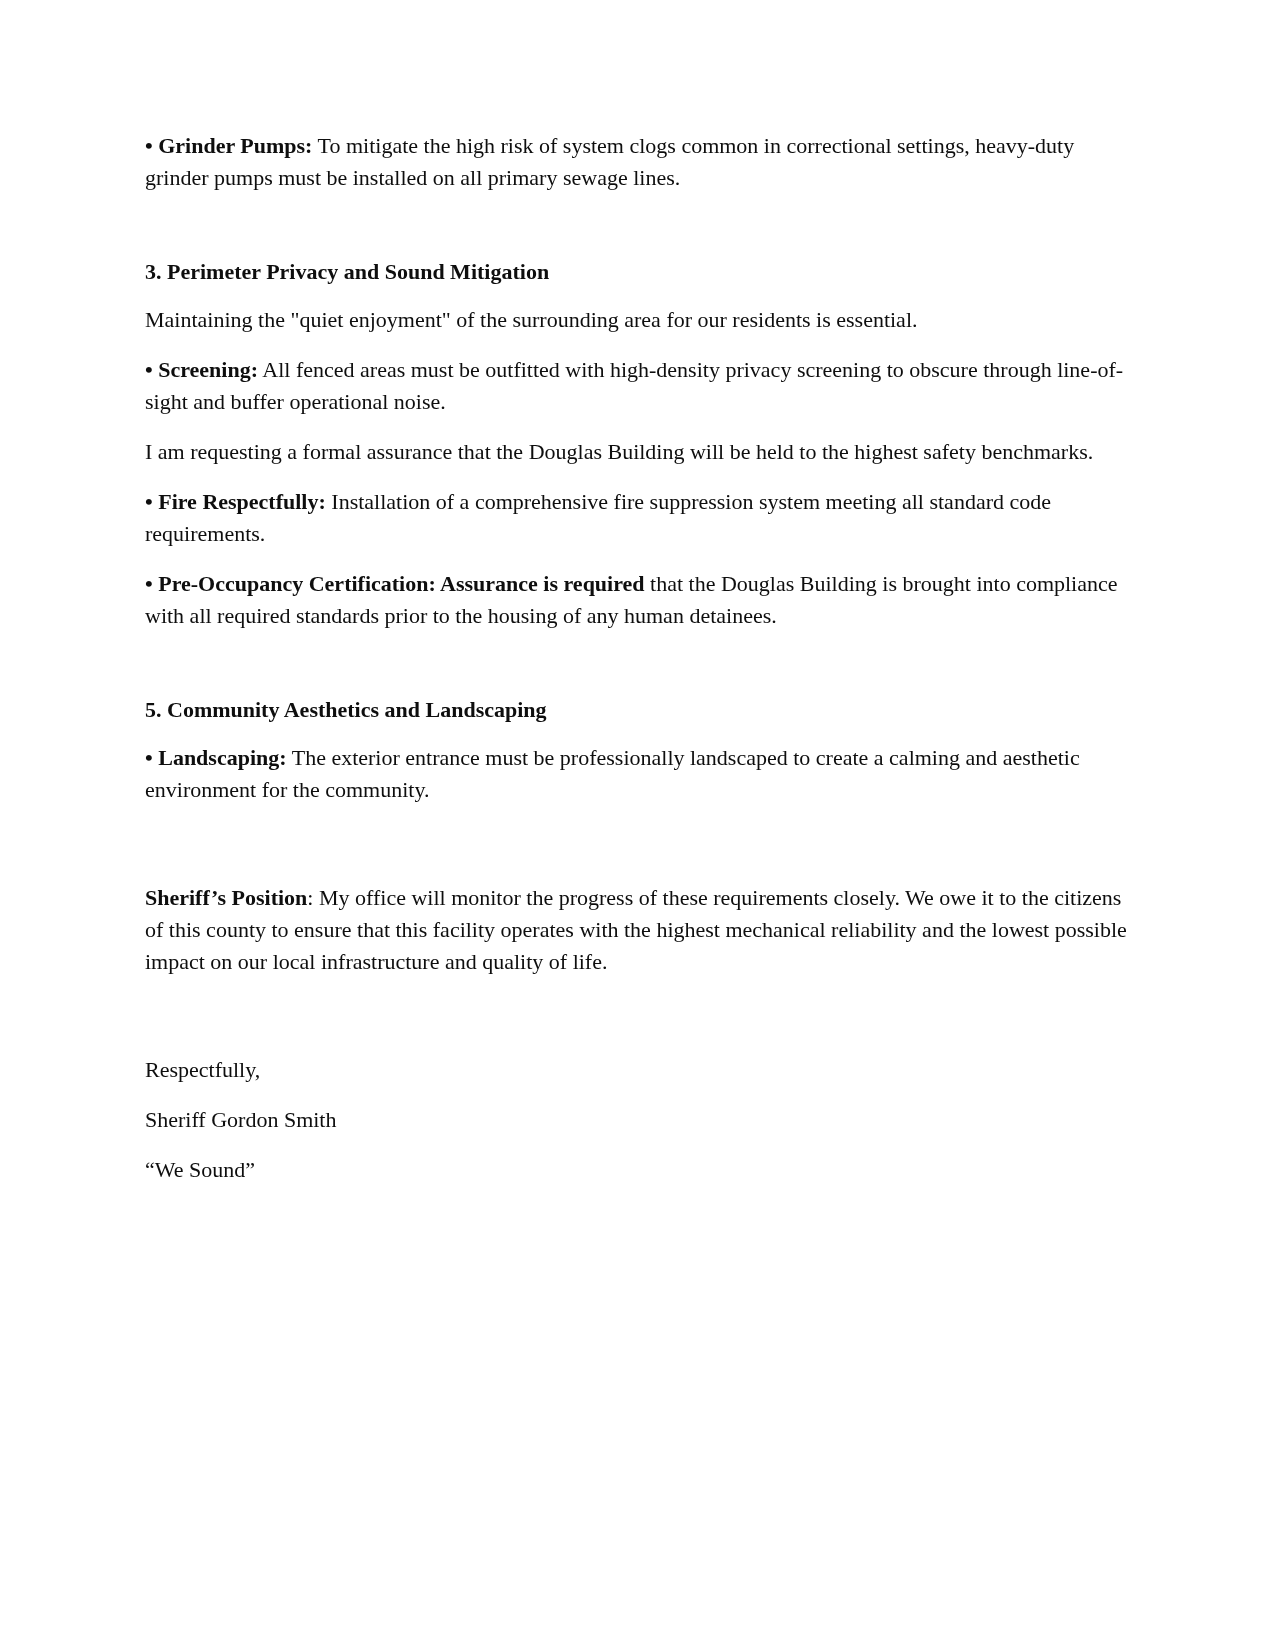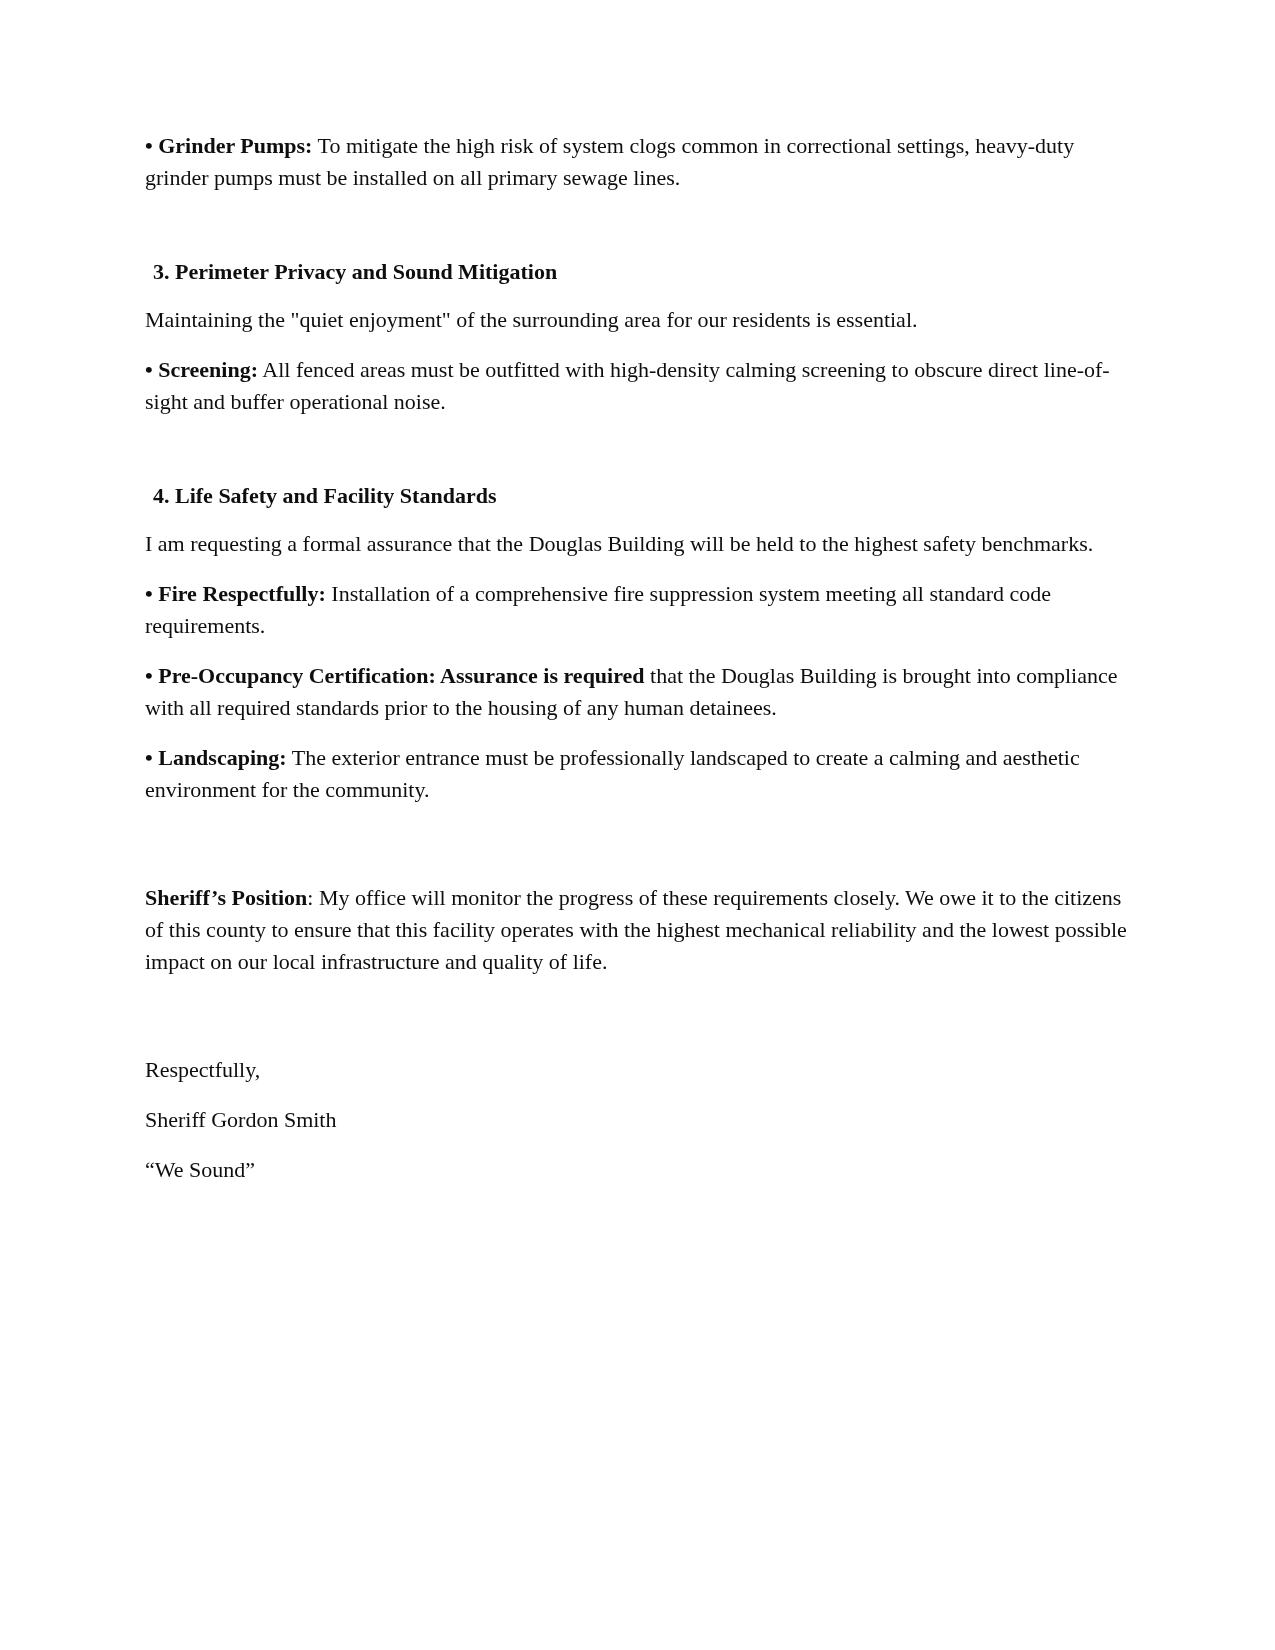--- a/index.html
+++ b/index.html
@@ -24,51 +24,51 @@
   .para {
     font-size: 22px;
     line-height: 32px;
     margin: 0 0 18px 0;
     max-width: 990px;
   }
   .heading {
     font-size: 22px;
     line-height: 32px;
     font-weight: bold;
-    margin: 62px 0 16px 8px;
+    margin: 62px 0 16px 0;
     max-width: 990px;
   }
   .pre-gap {
     margin-top: 76px;
   }
   .b {
     font-weight: bold;
   }
 </style>
 </head>
 <body>
 
 <div class="page">
 
   <p class="para"><strong class="b">• Grinder Pumps:</strong><span> To mitigate the high risk of system clogs common in correctional settings, heavy-duty grinder pumps must be installed on all primary sewage lines.</span></p>
 
   <h2 class="heading">3. Perimeter Privacy and Sound Mitigation</h2>
 
   <p class="para">Maintaining the "quiet enjoyment" of the surrounding area for our residents is essential.</p>
 
-  <p class="para"><strong class="b">• Screening:</strong><span> All fenced areas must be outfitted with high-density calming screening to obscure direct line-of-sight and buffer operational noise.</span></p>
+  <p class="para"><strong class="b">• Screening:</strong><span> All fenced areas must be outfitted with high-density privacy screening to obscure through line-of-sight and buffer operational noise.</span></p>
 
-  <h2 class="heading">4. Life Safety and Facility Standards</h2>
 
   <p class="para">I am requesting a formal assurance that the Douglas Building will be held to the highest safety benchmarks.</p>
 
   <p class="para"><strong class="b">• Fire Respectfully:</strong><span> Installation of a comprehensive fire suppression system meeting all standard code requirements.</span></p>
 
   <p class="para"><strong class="b">• Pre-Occupancy Certification: Assurance is required</strong><span> that the Douglas Building is brought into compliance with all required standards prior to the housing of any human detainees.</span></p>
 
+  <h2 class="heading">5. Community Aesthetics and Landscaping</h2>
 
 
   <p class="para"><strong class="b">• Landscaping:</strong><span> The exterior entrance must be professionally landscaped to create a calming and aesthetic environment for the community.</span></p>
 
   <p class="para pre-gap"><strong class="b">Sheriff’s Position</strong><span>: My office will monitor the progress of these requirements closely. We owe it to the citizens of this county to ensure that this facility operates with the highest mechanical reliability and the lowest possible impact on our local infrastructure and quality of life.</span></p>
 
   <p class="para pre-gap">Respectfully,</p>
 
   <p class="para">Sheriff Gordon Smith</p>
 

